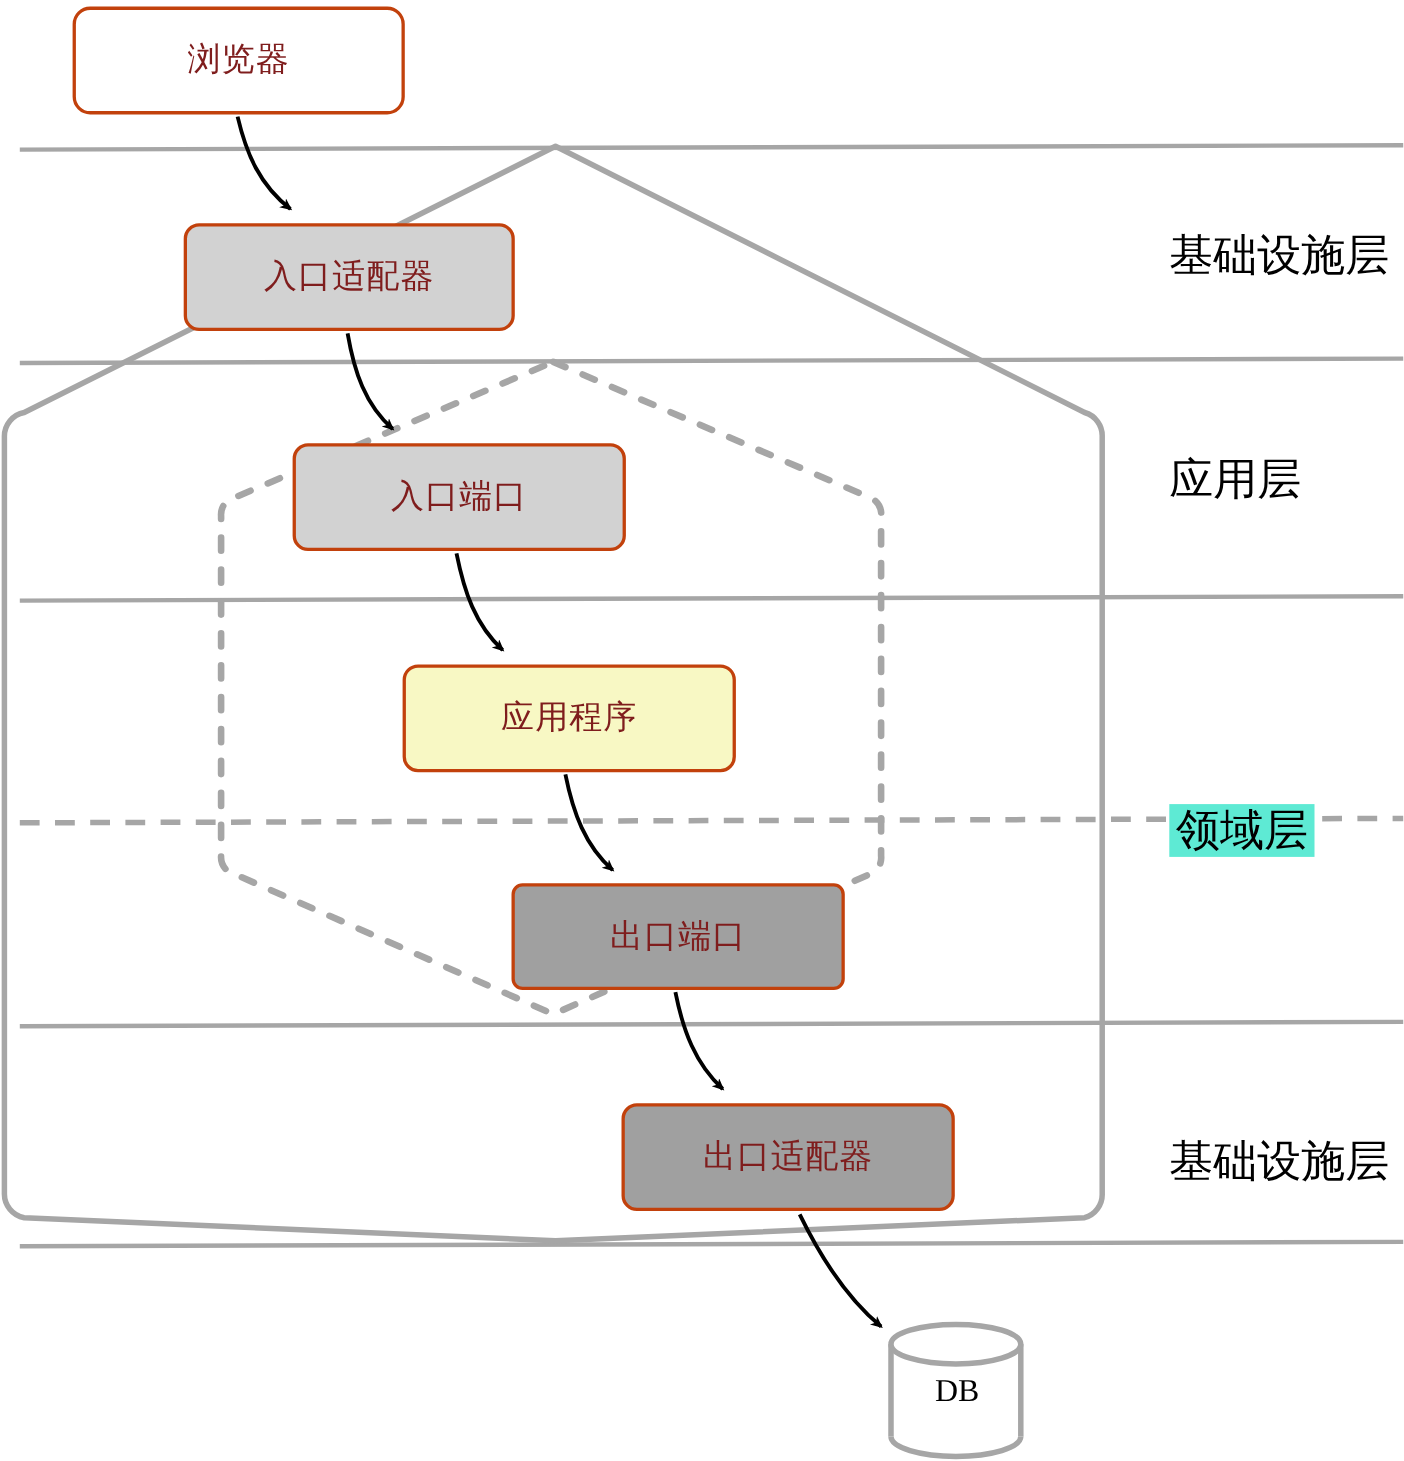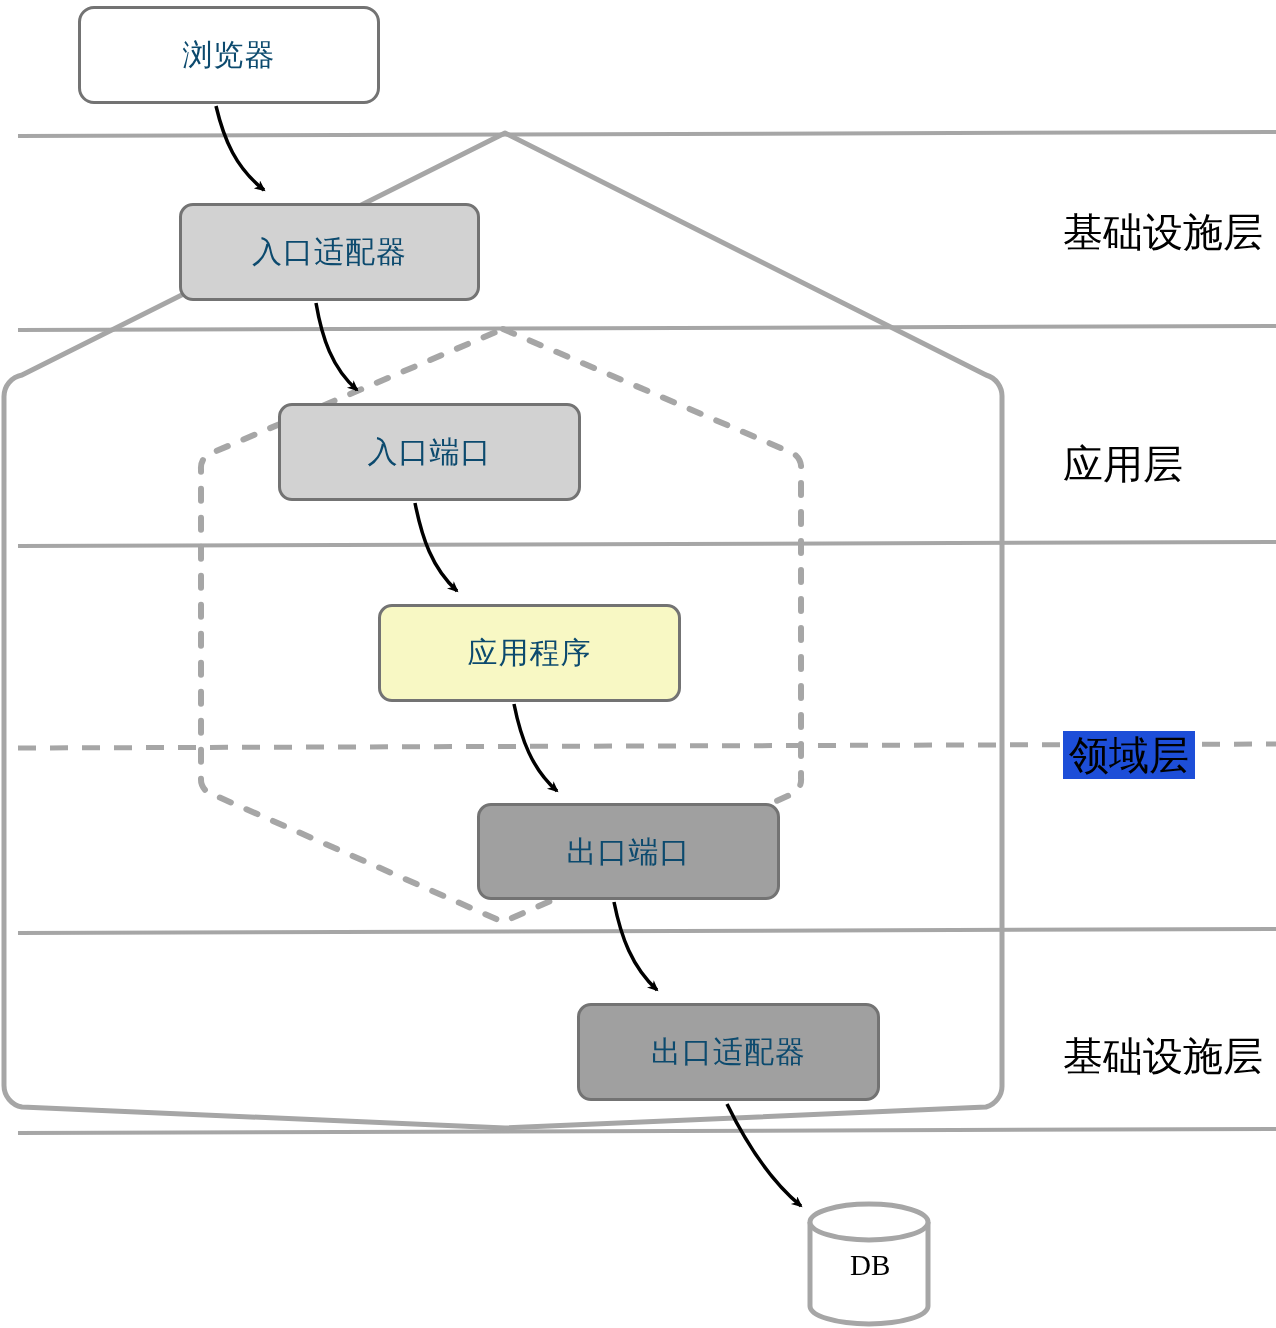--- a/index.html
+++ b/index.html
@@ -22,29 +22,28 @@
     inset: 0;
     width: 1276px;
     height: 1328px;
   }
   .node {
     position: absolute;
     box-sizing: border-box;
     display: flex;
     align-items: center;
     justify-content: center;
-    border: 3px solid #737373;
+    border: 3px solid #c2410c;
     border-radius: 14px;
-    color: #0c4a6e;
+    color: #7f1d1d;
     font-size: 30px;
     line-height: 1;
     letter-spacing: 1px;
     white-space: nowrap;
     font-family: "Liberation Sans", "DejaVu Sans", sans-serif;
-    margin-left: 12px;
   }
   .node-browser {
     left: 66px;
     top: 6px;
     width: 302px;
     height: 98px;
     background: #ffffff;
     border-radius: 16px;
   }
   .node-in-adapter {
@@ -67,42 +66,43 @@
     width: 303px;
     height: 98px;
     background: #f8f8c4;
   }
   .node-out-port {
     left: 465px;
     top: 803px;
     width: 303px;
     height: 97px;
     background: #a0a0a0;
+    border-radius: 10px;
   }
   .node-out-adapter {
     left: 565px;
     top: 1003px;
     width: 303px;
     height: 98px;
     background: #a0a0a0;
   }
   .layer-label {
     position: absolute;
     color: #000000;
     font-size: 40px;
     line-height: 1;
     white-space: nowrap;
     font-family: "Liberation Sans", "DejaVu Sans", sans-serif;
   }
   .layer-label.with-bg {
-    background: #1d4ed8;
+    background: #5eead4;
     padding: 4px 6px;
   }
   .lbl-infra-top   { left: 1063px; top: 212px; }
-  .lbl-app         { left: 1063px; top: 444px; }
+  .lbl-app         { left: 1063px; top: 416px; }
   .lbl-domain      { left: 1063px; top: 731px; }
   .lbl-infra-bot   { left: 1063px; top: 1036px; }
   .db-label {
     position: absolute;
     left: 838px;
     top: 1249px;
     font-family: "Liberation Serif", "DejaVu Serif", serif;
     font-size: 29px;
     color: #000000;
     white-space: nowrap;

